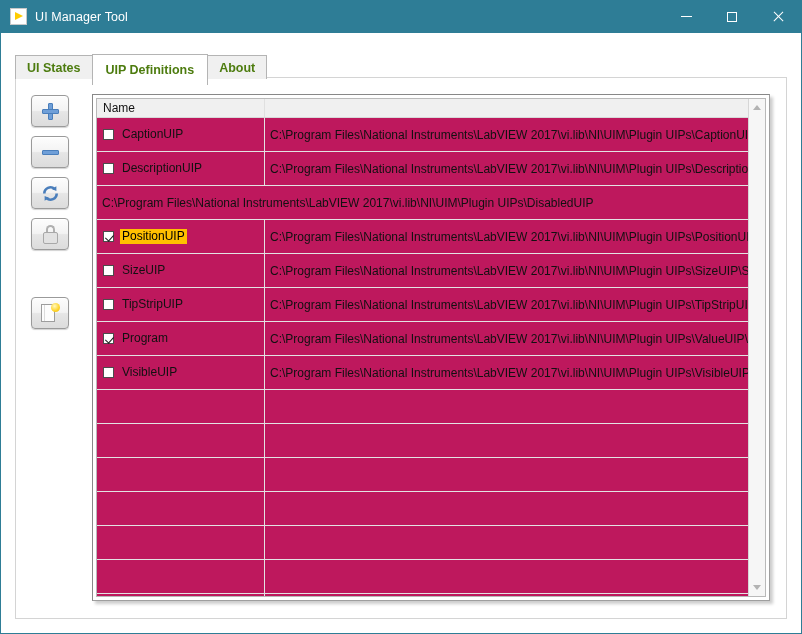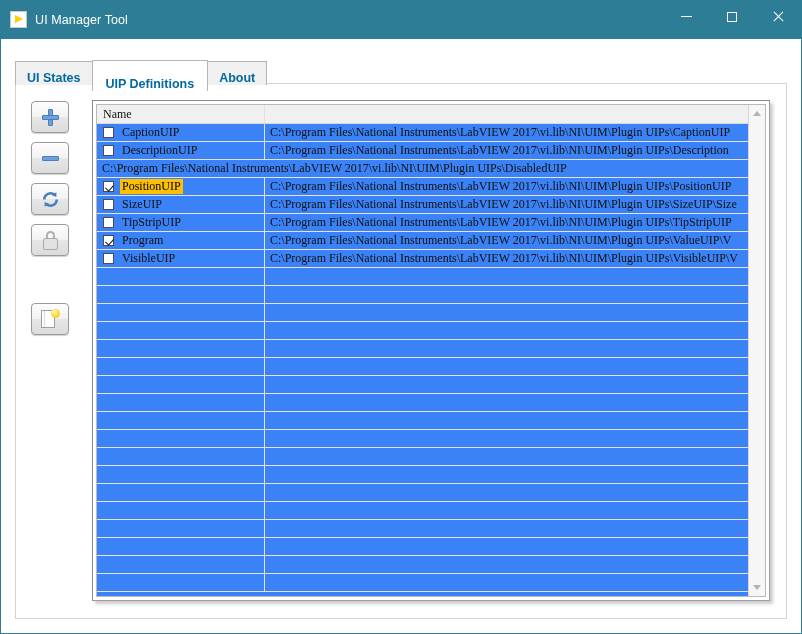--- a/index.html
+++ b/index.html
@@ -23,21 +23,21 @@
     box-sizing: border-box;
     background: #ffffff;
     border: 1px solid #2e7d96;
     border-top: none;
     display: flex;
     flex-direction: column;
   }
 
   
   .titlebar {
-    height: 39px;
+    height: 33px;
     background: #2e7d96;
     display: flex;
     align-items: center;
     flex: 0 0 auto;
     position: relative;
   }
   .title-icon {
     width: 17px;
     height: 17px;
     margin-left: 9px;
@@ -125,25 +125,25 @@
     height: 33px;
     display: flex;
     align-items: flex-end;
     z-index: 5;
   }
   .tab {
     box-sizing: border-box;
     background: #f0f0f0;
     border: 1px solid #b4b4b4;
     border-bottom: none;
-    color: #0369a1;
+    color: #4d7c0f;
     font-size: 12.5px;
     font-weight: bold;
     display: flex;
-    align-items: flex-end;
+    align-items: center;
     justify-content: center;
     padding: 0 11px;
     height: 24px;
     position: relative;
     top: 1px;
   }
   .tab + .tab { margin-left: -1px; }
   .tab.active {
     background: #ffffff;
     height: 31px;
@@ -275,24 +275,23 @@
     box-shadow: 3px 3px 3px rgba(0,0,0,0.20);
     display: flex;
     overflow: hidden;
   }
   .listinner {
     position: relative;
     flex: 1 1 auto;
     margin: 3px;
     border: 1px solid #b9b9b9;
     box-sizing: border-box;
-    background: #3b82f6;
-    display: flex;
-    overflow: hidden;
-    font-family: Liberation Serif, serif;
+    background: #be185d;
+    display: flex;
+    overflow: hidden;
   }
   .listbody {
     flex: 1 1 auto;
     position: relative;
     overflow: hidden;
   }
 
   
   .lv-head {
     display: flex;
@@ -317,21 +316,21 @@
 
   
   .lv-rows {
     position: absolute;
     left: 0; right: 0;
     top: 19px; bottom: 0;
     overflow: hidden;
   }
   .lv-row {
     display: flex;
-    height: 18px;
+    height: 34px;
     box-sizing: border-box;
     border-bottom: 1px solid #e3e3e3;
   }
   .cell-name {
     width: 168px;
     flex: 0 0 168px;
     display: flex;
     align-items: center;
     box-sizing: border-box;
     border-right: 1px solid #e3e3e3;

